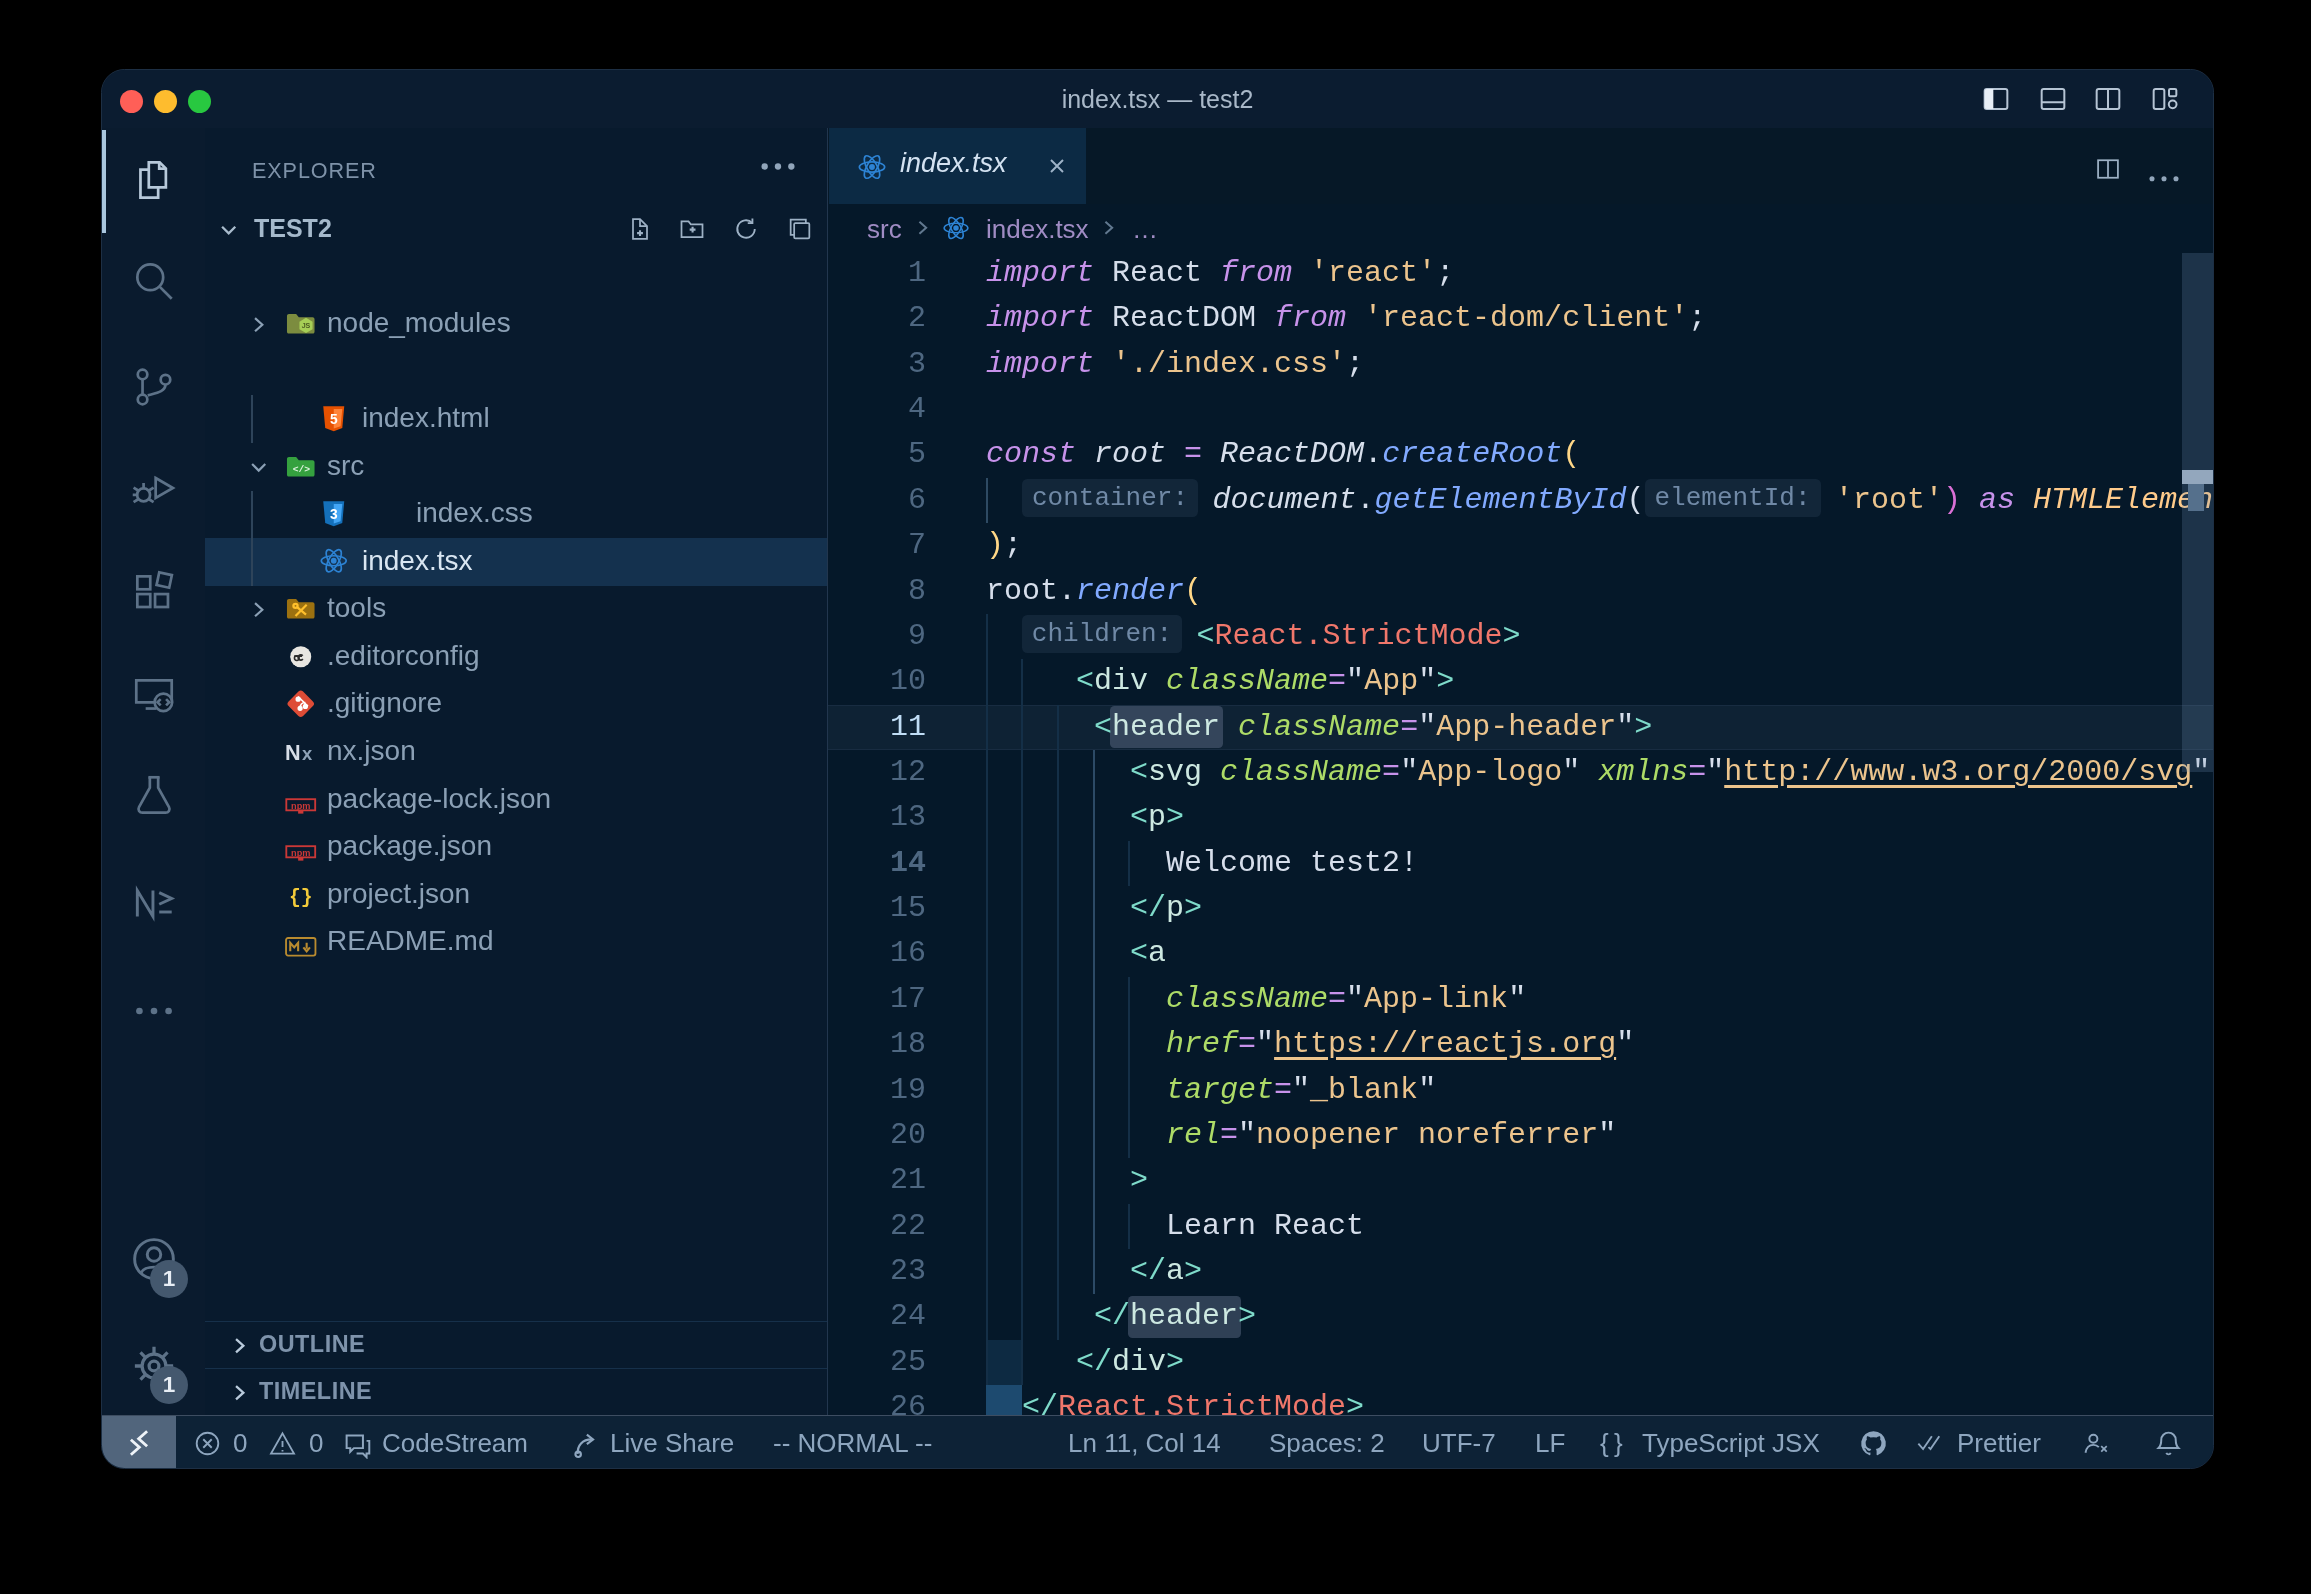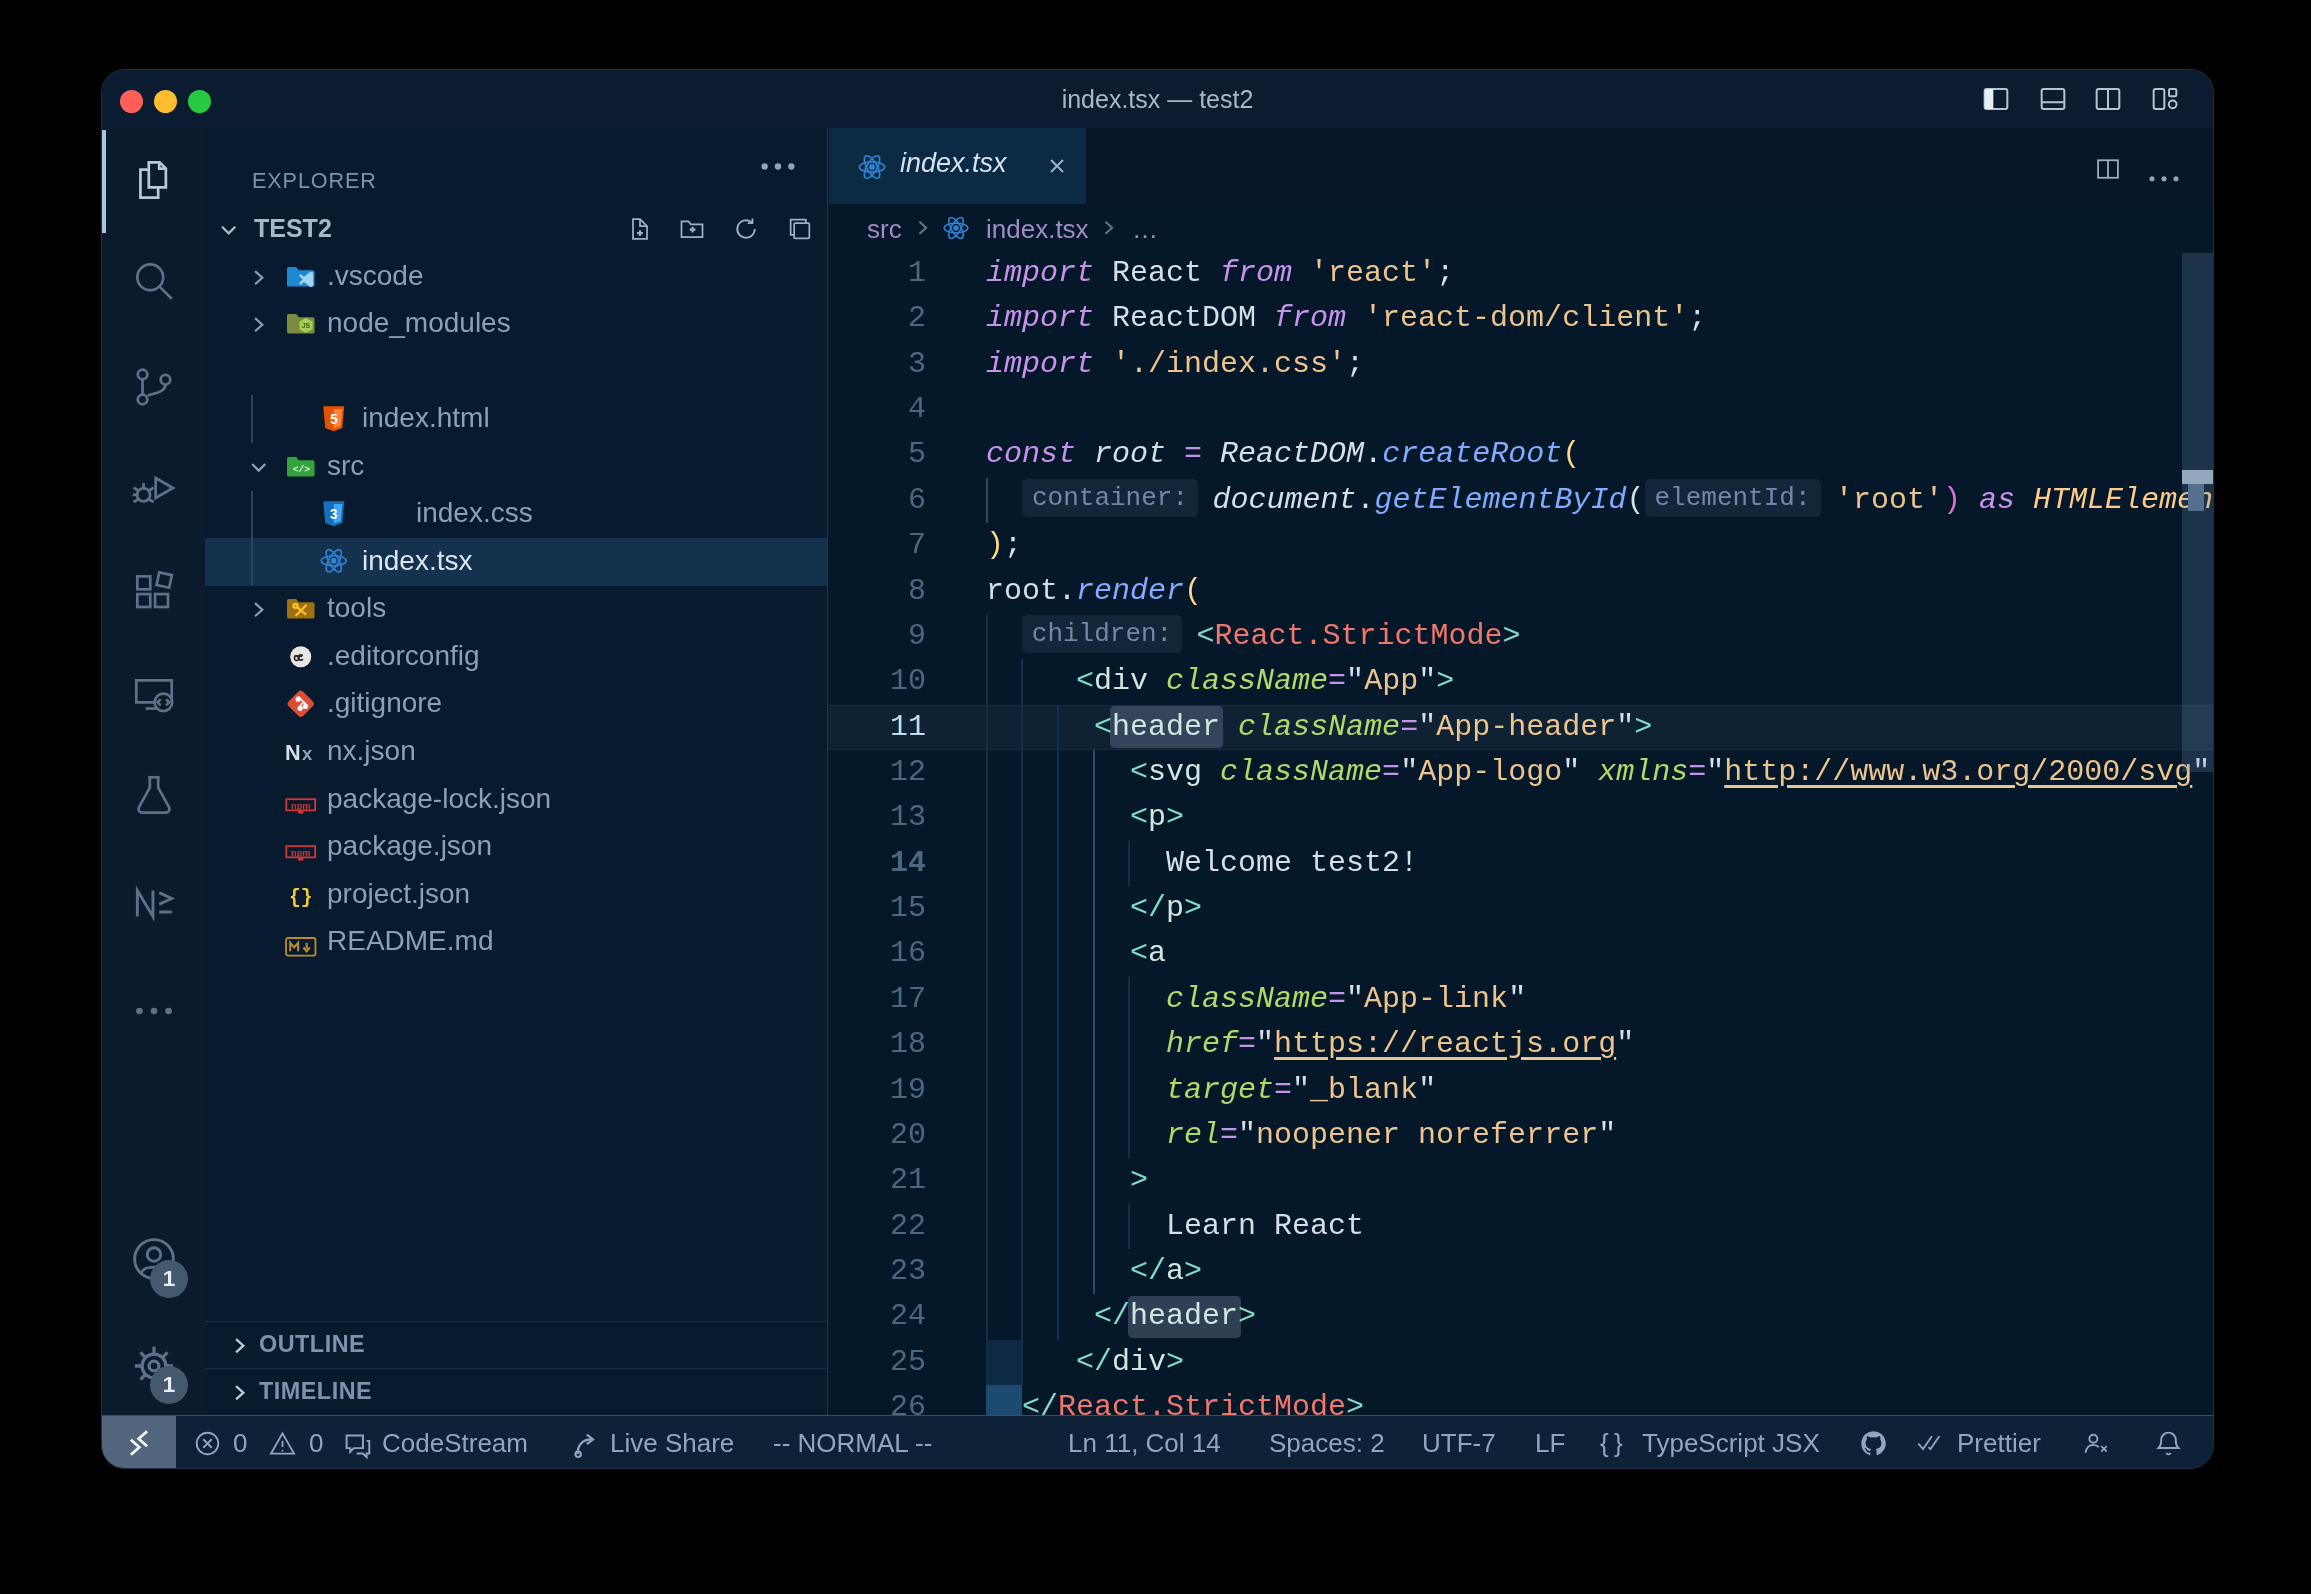--- a/index.html
+++ b/index.html
@@ -19,21 +19,21 @@
   .tbicon { position:absolute; top:12.6px; }
   
   .ab { position:absolute; left:0; top:58px; width:103px; height:1287px; background:#0a1b2e; }
   .abicon { position:absolute; left:21.6px; width:61px; height:61px; display:flex; align-items:center; justify-content:center; }
   .abact { position:absolute; left:0px; top:1.8px; width:3.6px; height:103px; background:#a9c6dd; }
   .badge { position:absolute; width:38px; height:38px; border-radius:50%; background:#44586e;
     color:#e8eef5; font-size:22.5px; font-weight:bold; text-align:center; line-height:38px; }
   
   .sb { position:absolute; left:103px; top:58px; width:622px; height:1287px; background:#081a2d; }
   .sbhead { position:absolute; left:0; top:0; width:100%; height:77px; }
-  .sbhead .t { position:absolute; left:148px; top:40px; font-size:21.6px; letter-spacing:0.9px; color:#7e92a8; }
+  .sbhead .t { position:absolute; left:148px; top:30px; font-size:21.6px; letter-spacing:0.9px; color:#7e92a8; }
   .row { position:absolute; left:0; width:100%; height:48px; }
   .rowsel { background:#14314e; }
   .chev { position:absolute; top:12.6px; width:23.4px; height:23.4px; }
   .ficon { position:absolute; top:8px; width:31.5px; height:31.5px; }
   .flabel { position:absolute; top:7.2px; font-size:28px; color:#8ba0b5; white-space:pre; }
   .fsel { color:#d9e6f2; }
   .sechead { position:absolute; left:0; width:100%; height:48px; border-top:1.8px solid #16304a; }
   .sechead .t { position:absolute; left:54px; top:9px; font-size:23.4px; font-weight:bold; color:#7e93ab; letter-spacing:0.5px;}
   .treeguide { position:absolute; left:46px; width:1.8px; background:#2e445a; }
   
@@ -211,30 +211,20 @@
         </svg>
       <svg class="abs" style="left:581px; top:10px;" width="28" height="28" viewBox="0 0 24 24" fill="none" stroke="#9db1c5" stroke-width="1.5">
           <rect x="7" y="7" width="13" height="13" rx="1"></rect>
           <path d="M17 7V4H4v13h3"></path>
         </svg>
     </div>
 
     <div class="treeguide" style="top:267px; height:48px;"></div>
     <div class="treeguide" style="top:363px; height:95px;"></div>
 
-    <div class="row" style="top:125px;">
-      <svg class="chev" style="left:42px;" width="23.4" height="23.4" viewBox="0 0 16 16" fill="none" stroke="#8ba0b5" stroke-width="1.5">
-          <path d="M5.5 3.5L10.5 8l-5 4.5"></path>
-        </svg>
-      <svg class="ficon" style="left:80px;" viewBox="0 0 24 24">
-          <path fill="#1e88d0" d="M1.5 6c0-.8.7-1.5 1.5-1.5h5.5l2 2.5H21c.8 0 1.5.7 1.5 1.5v9.5c0 .8-.7 1.5-1.5 1.5H3c-.8 0-1.5-.7-1.5-1.5z"></path>
-          <path fill="#9fd3f7" d="M19.5 8l-5 4-2.5-2-1.5 1 3 3-3 3 1.5 1 2.5-2 5 4 2-1V9z"></path>
-        </svg>
-      <span class="flabel" style="left:122px;">.vscode</span>
-    </div>
     <div class="row" style="top:172px;">
       <svg class="chev" style="left:42px;" width="23.4" height="23.4" viewBox="0 0 16 16" fill="none" stroke="#8ba0b5" stroke-width="1.5">
           <path d="M5.5 3.5L10.5 8l-5 4.5"></path>
         </svg>
       <svg class="ficon" style="left:80px;" viewBox="0 0 24 24">
           <path fill="#7c8c3f" d="M1.5 6c0-.8.7-1.5 1.5-1.5h5.5l2 2.5H21c.8 0 1.5.7 1.5 1.5v9.5c0 .8-.7 1.5-1.5 1.5H3c-.8 0-1.5-.7-1.5-1.5z"></path>
           <path fill="#a6ce56" d="M16 7.5l5 2.9v5.8l-5 2.9-5-2.9v-5.8z"></path>
           <text x="16" y="15.6" font-size="5.4" font-weight="bold" fill="#4c5b22" text-anchor="middle" font-family="Liberation Sans">JS</text>
         </svg>
       <span class="flabel" style="left:122px;">node_modules</span>

